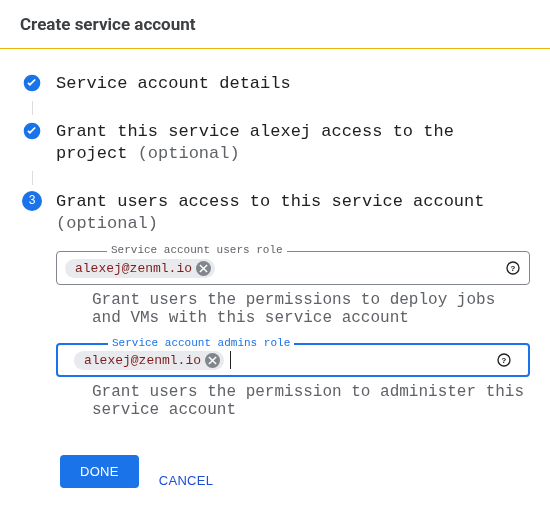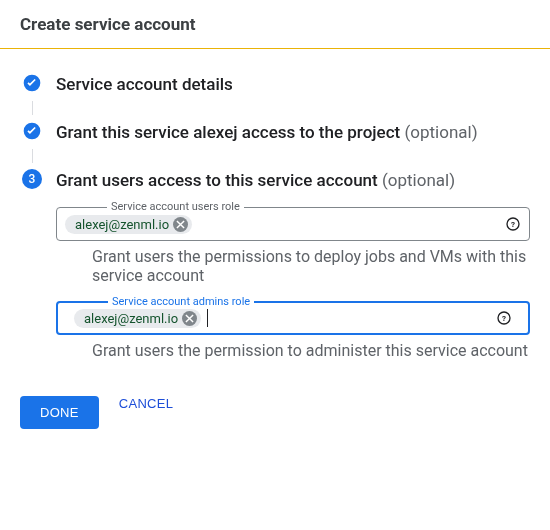--- a/index.html
+++ b/index.html
@@ -11,20 +11,21 @@
     }
     .header {
       padding: 14px 20px;
       border-bottom: 1px solid #eab308;
       font-size: 17px;
       color: #3c4043;
       font-weight: bold;
     }
     .content {
       padding: 24px 20px 16px 20px;
+      font-family: Liberation Mono, monospace;
     }
     .step {
       display: flex;
       align-items: flex-start;
       margin-bottom: 0;
     }
     .step-icon-col {
       width: 24px;
       display: flex;
       flex-direction: column;
@@ -114,21 +115,21 @@
       margin-left: 40px;
     }
     .field.focused .field-label {
       color: #1a73e8;
     }
     .chip {
       background: #e8eaed;
       border-radius: 11px;
       padding: 2px 4px 2px 10px;
       font-size: 13px;
-      color: #14532d;
+      color: #7f1d1d;
       display: inline-flex;
       align-items: center;
       gap: 4px;
     }
     .chip-x {
       width: 15px;
       height: 15px;
       background: #80868b;
       border-radius: 50%;
       display: flex;
@@ -152,23 +153,24 @@
     }
     .field-helper {
       font-size: 16px;
       color: #5f6368;
       margin-top: 6px;
       padding-left: 2px;
       margin-left: 34px;
     }
     .actions {
       display: flex;
-      align-items: flex-start;
+      align-items: flex-end;
       gap: 20px;
       padding: 20px;
+      margin-left: 40px;
     }
     .btn-primary {
       background: #1a73e8;
       color: #fff;
       border: none;
       border-radius: 4px;
       padding: 9px 20px;
       font-size: 13px;
       font-weight: 500;
       cursor: pointer;

